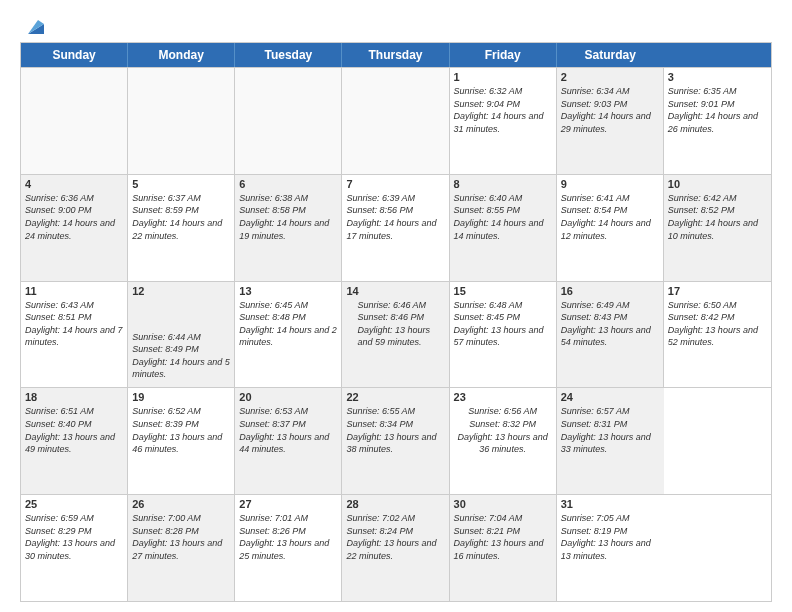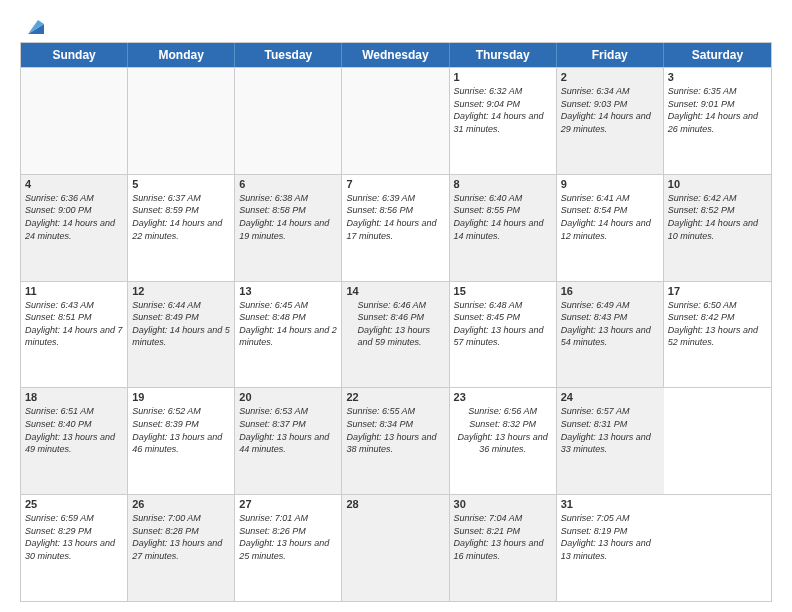--- a/index.html
+++ b/index.html
@@ -117,21 +117,20 @@
       <div class="main-title"></div>
       <div class="subtitle"></div>
     </div>
   </div>
 
   <div class="calendar">
     <div class="cal-header">
     <div class="cal-header-cell">Sunday</div>
         <div class="cal-header-cell">Monday</div>
         <div class="cal-header-cell">Tuesday</div>
-        <div class="cal-header-cell">Wednesday</div>
         <div class="cal-header-cell">Thursday</div>
         <div class="cal-header-cell">Friday</div>
         <div class="cal-header-cell">Saturday</div>
       </div>
     <div class="cal-body">
     <div class="cal-row">
           <div class="cal-cell empty"></div>
           <div class="cal-cell empty"></div>
           <div class="cal-cell empty"></div>
           <div class="cal-cell empty"></div>
@@ -200,21 +199,21 @@
         </div>
         <div class="cal-row">
           <div class="cal-cell">
             <div class="day-num">11</div>
             <div class="cell-text" style="white-space: pre-line;">Sunrise: 6:43 AM
 Sunset: 8:51 PM
 Daylight: 14 hours and 7 minutes.</div>
           </div>
           <div class="cal-cell shaded">
             <div class="day-num">12</div>
-            <div class="cell-text" style="white-space: pre-line;">Sunrise: 6:44 AM
+            <div class="cell-text" style="white-space: pre-line; margin-top: 32px;">Sunrise: 6:44 AM
 Sunset: 8:49 PM
 Daylight: 14 hours and 5 minutes.</div>
           </div>
           <div class="cal-cell">
             <div class="day-num">13</div>
             <div class="cell-text" style="white-space: pre-line;">Sunrise: 6:45 AM
 Sunset: 8:48 PM
 Daylight: 14 hours and 2 minutes.</div>
           </div>
           <div class="cal-cell shaded">
@@ -294,20 +293,23 @@
 Daylight: 13 hours and 27 minutes.</div>
           </div>
           <div class="cal-cell">
             <div class="day-num">27</div>
             <div class="cell-text" style="white-space: pre-line;">Sunrise: 7:01 AM
 Sunset: 8:26 PM
 Daylight: 13 hours and 25 minutes.</div>
           </div>
           <div class="cal-cell shaded">
             <div class="day-num">28</div>
+            <div class="cell-text" style="white-space: pre-line;">Sunrise: 7:02 AM
+Sunset: 8:24 PM
+Daylight: 13 hours and 22 minutes.</div>
           </div>
           <div class="cal-cell shaded">
             <div class="day-num">30</div>
             <div class="cell-text" style="white-space: pre-line;">Sunrise: 7:04 AM
 Sunset: 8:21 PM
 Daylight: 13 hours and 16 minutes.</div>
           </div>
           <div class="cal-cell">
             <div class="day-num">31</div>
             <div class="cell-text" style="white-space: pre-line;">Sunrise: 7:05 AM

